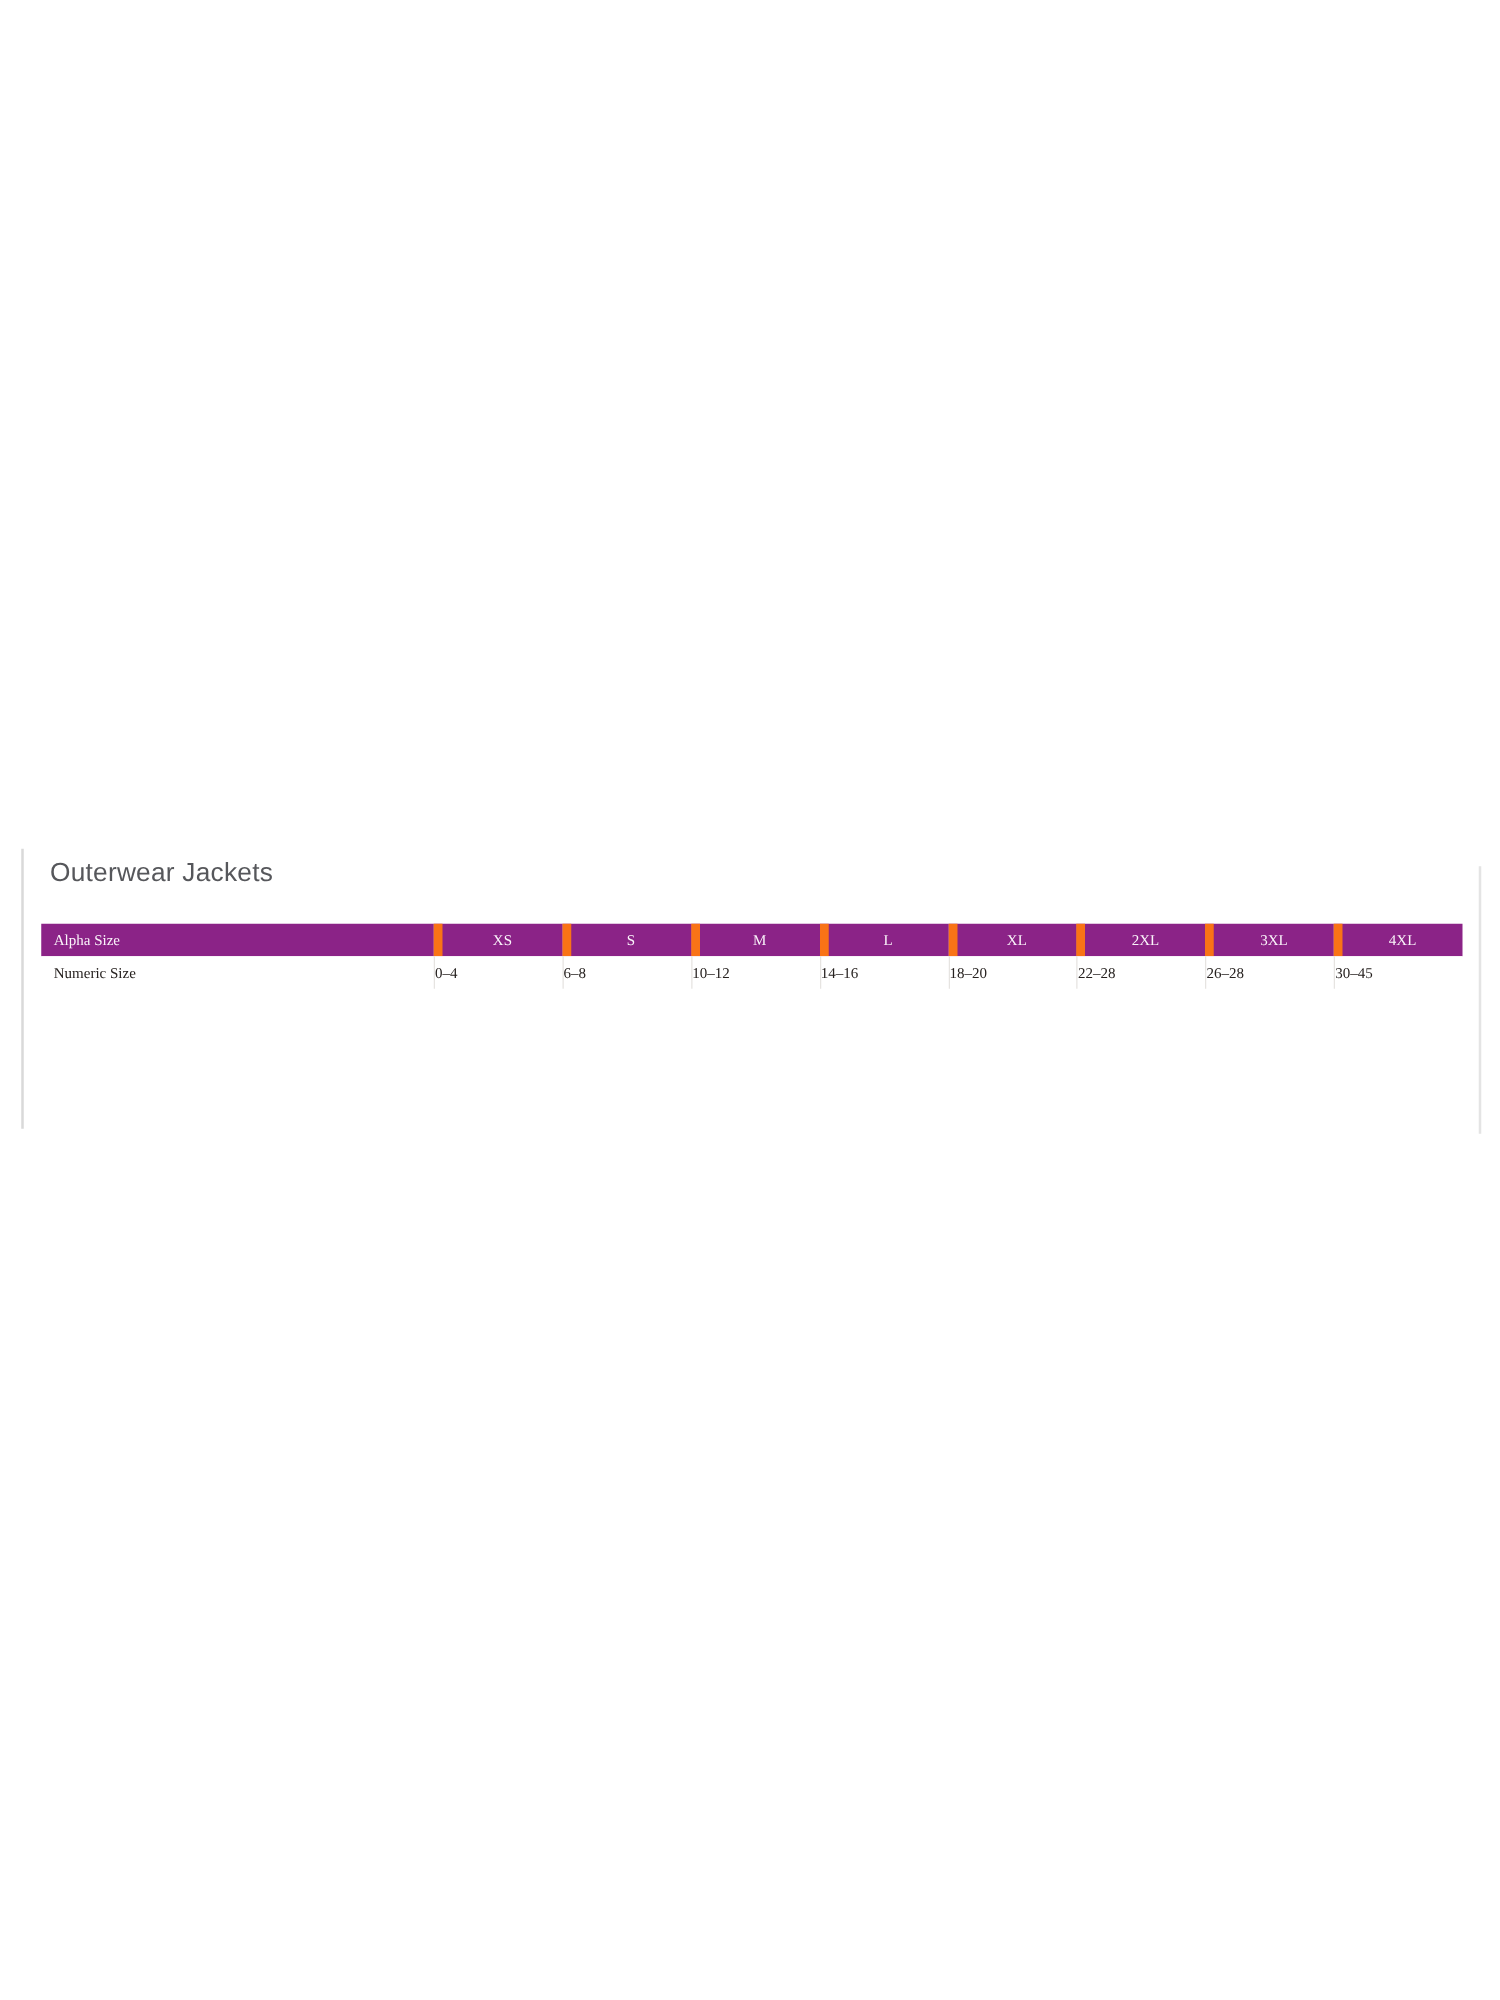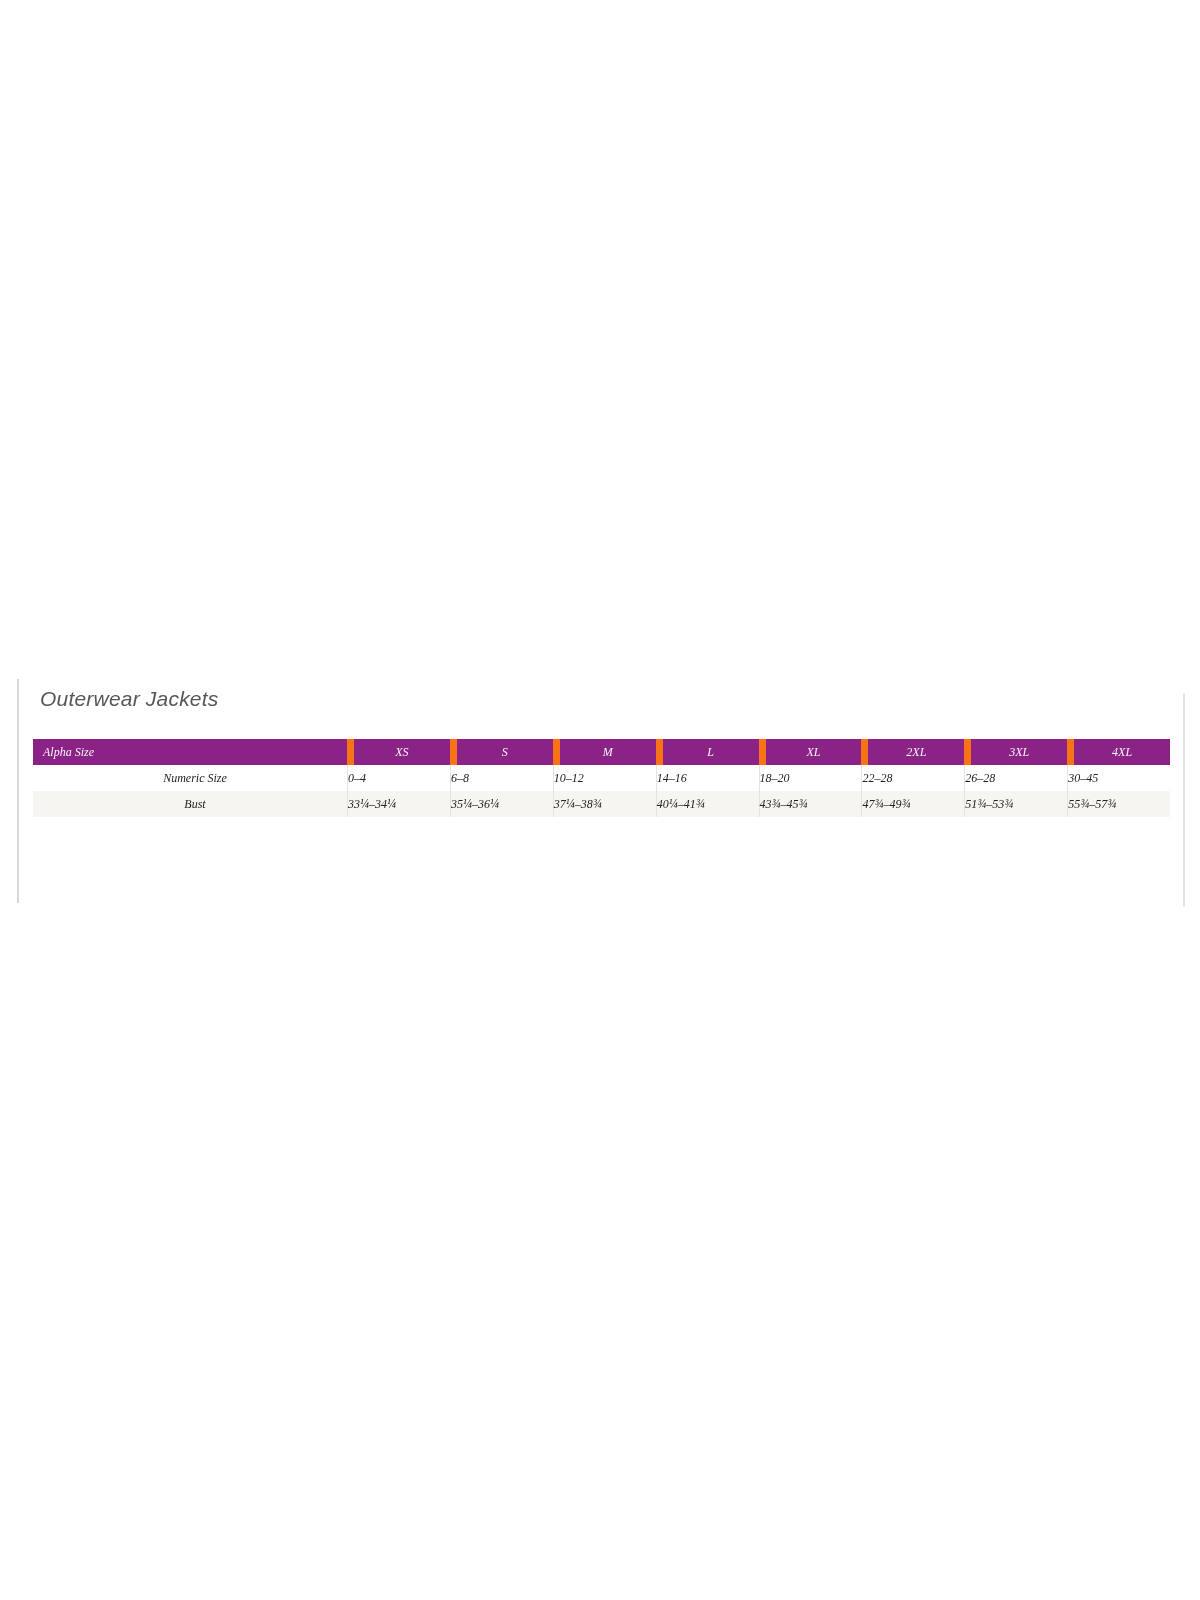--- a/index.html
+++ b/index.html
@@ -7,21 +7,20 @@
     padding: 0;
     background: #ffffff;
   }
   .page {
     position: relative;
     width: 1200px;
     height: 1172px;
     background: #ffffff;
     overflow: hidden;
     font-family: "Liberation Serif", serif;
-    font-style: italic;
   }
   .size-section {
     position: absolute;
     left: 17px;
     top: 679px;
     width: 1160px;
     height: 224px;
     border-left: 2px solid #d9d9d9;
   }
   .section-title {
@@ -65,21 +64,21 @@
     padding-left: 10px;
   }
   .size-table thead th + th {
     border-left: 7px solid #f97316;
   }
   .size-table tbody td {
     text-align: left;
     background: #ffffff;
   }
   .size-table tbody td.row-label {
-    text-align: center;
+    text-align: left;
     padding-left: 10px;
   }
   .size-table tbody td + td {
     border-left: 1px solid #e6e4e1;
   }
   .size-table tbody tr.striped td {
     background: #f6f5f2;
   }
   .right-line {
     position: absolute;
@@ -129,30 +128,19 @@
           <td class="row-label">Numeric Size</td>
           <td>0–4</td>
           <td>6–8</td>
           <td>10–12</td>
           <td>14–16</td>
           <td>18–20</td>
           <td>22–28</td>
           <td>26–28</td>
           <td>30–45</td>
         </tr>
-        <tr class="striped">
-          <td class="row-label">Bust</td>
-          <td>33¼–34¼</td>
-          <td>35¼–36¼</td>
-          <td>37¼–38¾</td>
-          <td>40¼–41¾</td>
-          <td>43¾–45¾</td>
-          <td>47¾–49¾</td>
-          <td>51¾–53¾</td>
-          <td>55¾–57¾</td>
-        </tr>
       </tbody>
     </table>
   </div>
 
   <div class="right-line"></div>
 
 </div>
 
 </body></html>

